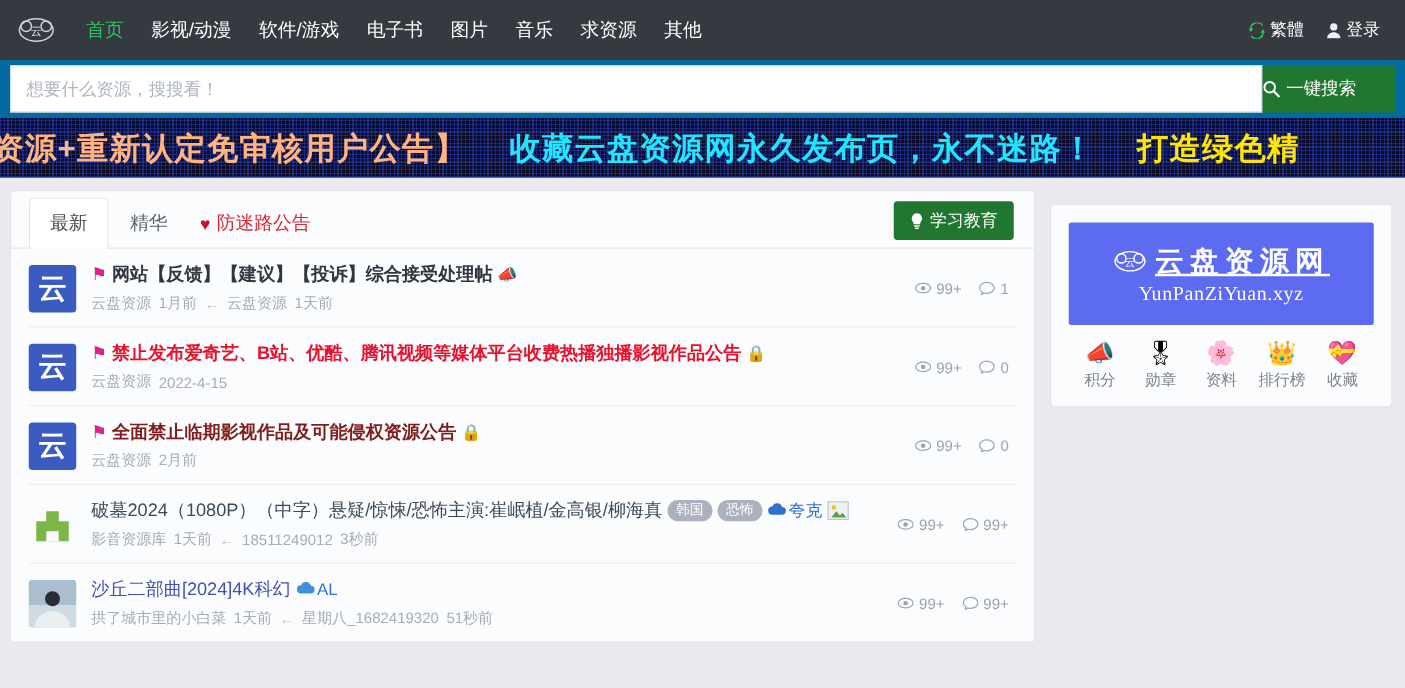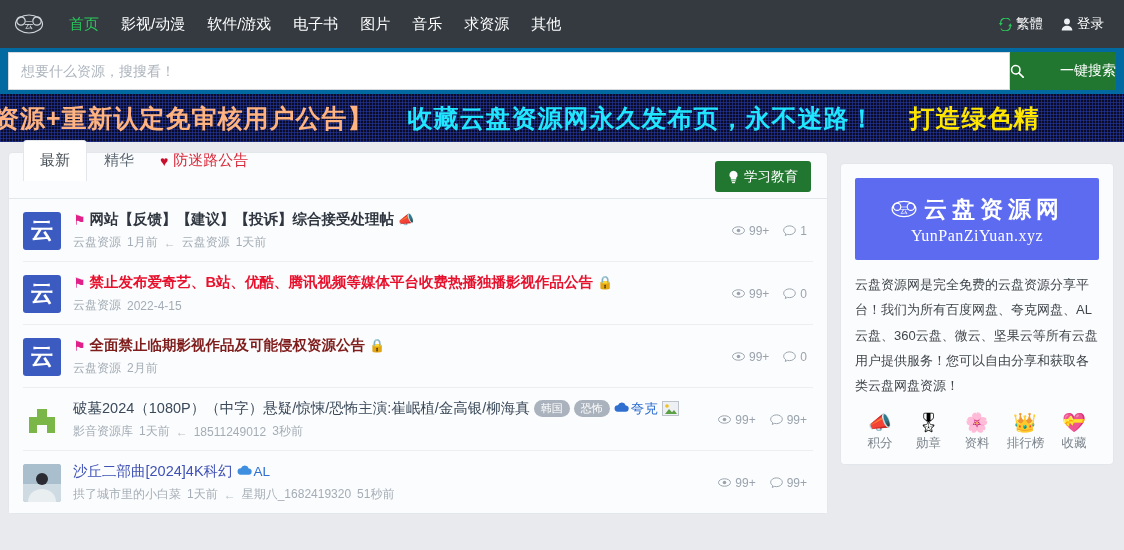--- a/index.html
+++ b/index.html
@@ -72,21 +72,21 @@
     font-family: "Liberation Sans", sans-serif;
   }
   .search-input::placeholder { color: #adb5bd; }
   .search-btn {
     width: 106px;
     margin-right: 8px;
     background: #21772f;
     color: #fff;
     border: none;
     font-size: 14px;
-    display: flex; align-items: center; justify-content: space-between;
+    display: flex; align-items: center; justify-content: flex-start;
     gap: 5px;
     cursor: pointer;
     font-family: "Liberation Sans", sans-serif;
   }
   .icon-search { width: 14px; height: 14px; display: inline-block; }
 
   
   .marquee {
     height: 48px;
     background-color: #0b0b2a;
@@ -122,21 +122,21 @@
 
   
   .card {
     background: #fbfcfd;
     border: 1px solid #e3e6ea;
     border-radius: 4px;
   }
   .tabbar {
     display: flex; align-items: flex-end;
     height: 46px;
-    padding: 18px 14px;
+    padding: 0 14px;
     position: relative;
     border-bottom: 1px solid #e3e6ea;
   }
   .tab {
     font-size: 15px;
     color: #5a6570;
     padding: 10px 16px 11px 16px;
     cursor: pointer;
     border: 1px solid transparent;
     border-bottom: none;
@@ -272,20 +272,21 @@
     display: flex; flex-direction: column;
     align-items: center; justify-content: center;
     gap: 2px;
   }
   .logo-row { display: flex; align-items: center; gap: 6px; }
   .logo-cloud { width: 28px; height: 22px; }
   .logo-cn {
     color: #ffffff; font-size: 23px; font-weight: 700;
     letter-spacing: 5px;
     font-family: "DejaVu Sans", sans-serif;
+    text-decoration: underline;
   }
   .logo-en {
     color: #ffffff; font-size: 16px;
     letter-spacing: .5px;
     font-family: "Liberation Serif", serif;
   }
   .side-desc {
     margin-top: 12px;
     font-size: 13px;
     line-height: 1.95;
@@ -629,21 +630,20 @@
               <circle cx="7.5" cy="9.5" r="4" fill="none" stroke="#fff" stroke-width="1.3"></circle>
               <circle cx="22.5" cy="9.5" r="4" fill="none" stroke="#fff" stroke-width="1.3"></circle>
               <text x="15" y="16" font-size="9.5" fill="#fff" text-anchor="middle" font-family="DejaVu Sans">云</text>
             </svg>
           </span>
           <span class="logo-cn">云盘资源网</span>
         </div>
         <div class="logo-en">YunPanZiYuan.xyz</div>
       </div>
 
-      <div class="side-desc">云盘资源网是完全免费的云盘资源分享平台！我们为所有百度网盘、夸克网盘、AL云盘、360云盘、微云、坚果云等所有云盘用户提供服务！您可以自由分享和获取各类云盘网盘资源！</div>
 
       <div class="quick-icons">
         <div class="qi">
           <span class="qi-glyph">📣</span>
           <span class="qi-label">积分</span>
         </div>
         <div class="qi">
           <span class="qi-glyph">🎖</span>
           <span class="qi-label">勋章</span>
         </div>

